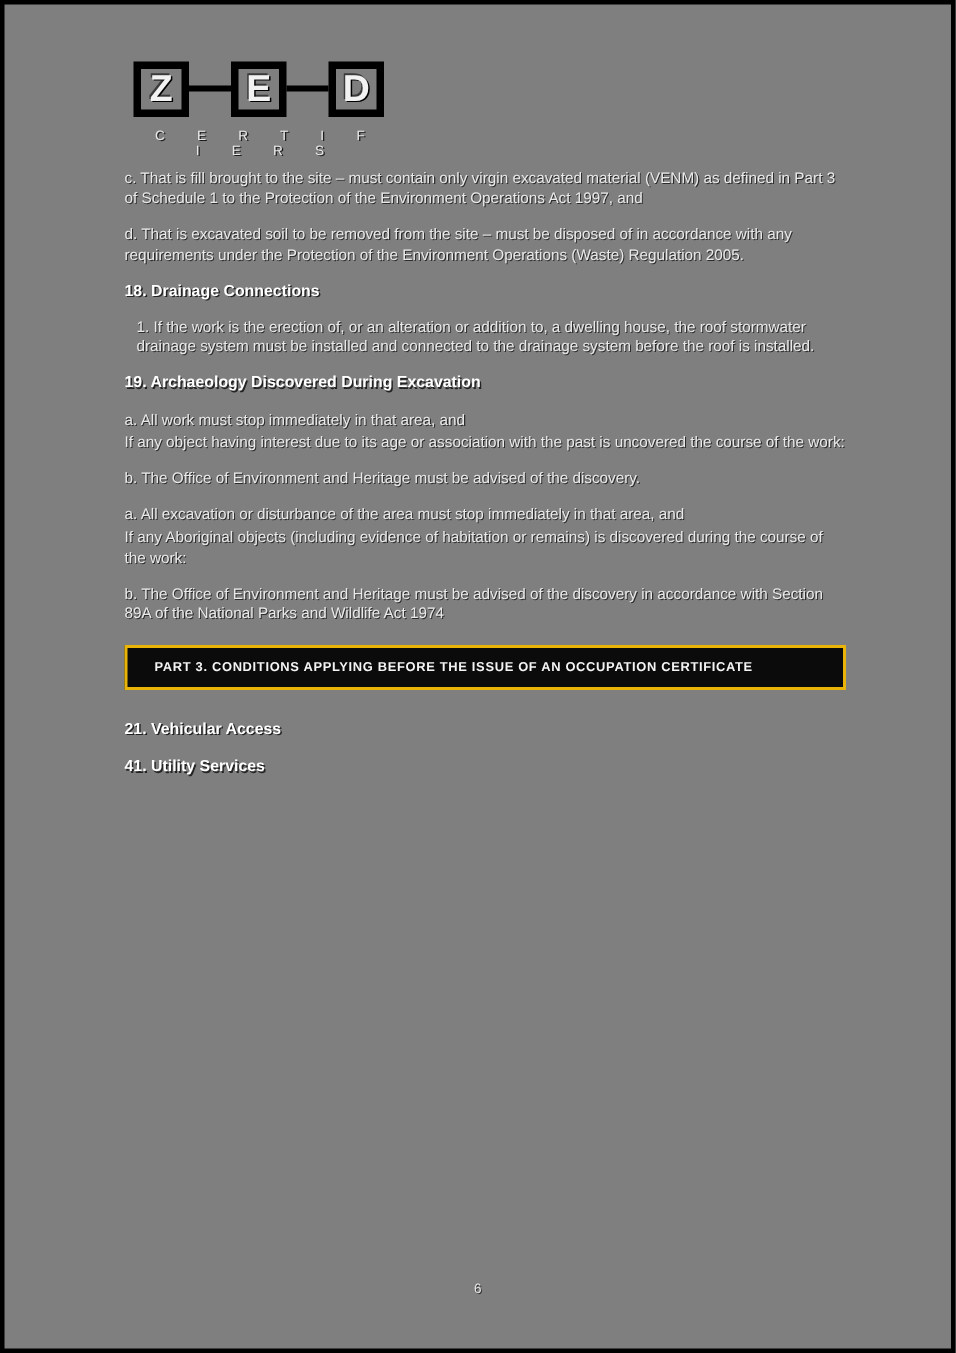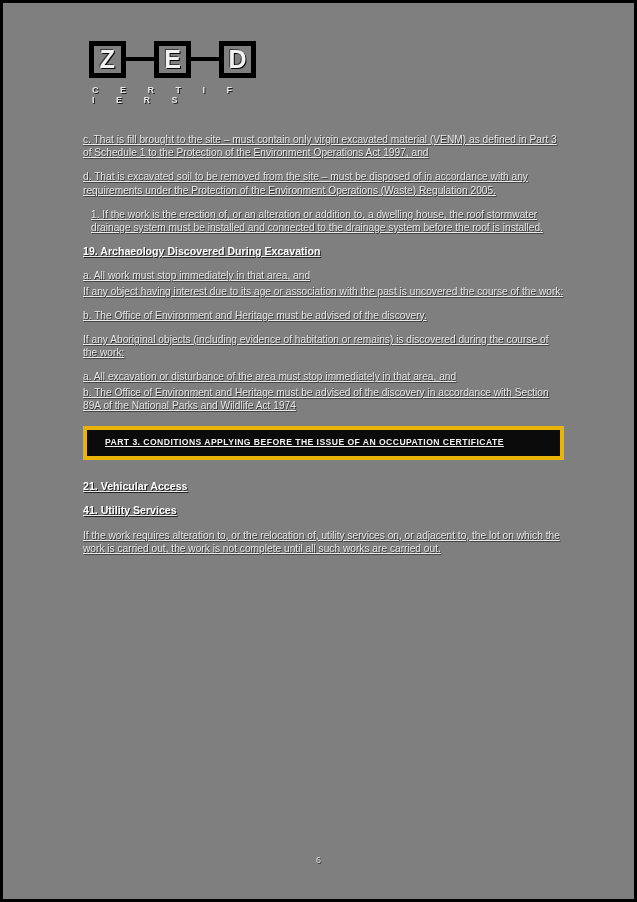--- a/index.html
+++ b/index.html
@@ -71,54 +71,54 @@
     line-height: 27px;
     text-align: center;
     text-shadow: 1px 1px 0 #000, -1px -1px 0 #3a3a3a;
   }
   .logo-sq.mid { margin-left: 28px; }
   .logo-sq.last { margin-left: 28px; }
   .logo-sub {
     margin-top: 6px;
     margin-left: 3px;
     font-size: 9px;
-    font-weight: bold;
+    font-weight: normal;
     letter-spacing: 9.5px;
     color: #e8e8e8;
     text-shadow: 1px 1px 0 #1c1c1c;
+    text-align: center;
   }
 
   
   .doc-body {
-    margin-top: 28px;
+    margin-top: 8px;
     color: #ededed;
     font-size: 10.2px;
     line-height: 13.2px;
-    text-decoration: underline;
   }
   .para {
     margin: 0 0 11px 0;
     color: #e9e9e9;
     text-shadow: 0.7px 0.7px 0 #2c2c2c;
   }
   .para.indent { padding-left: 8px; }
   .para.nogap { margin-bottom: 2px; }
   .heading {
     margin: 0 0 11px 0;
     font-weight: bold;
     font-size: 10.6px;
     color: #ffffff;
     text-shadow: 1px 1px 0 #232323;
   }
 
   
   .banner {
     margin: 14px 0 20px 0;
     background: #0b0b0b;
-    border: 4px solid #eab308;
+    border: 2px solid #eab308;
     padding: 6px 0 7px 0;
     text-align: left;
   }
   .banner-text {
     display: block;
     padding-left: 18px;
     color: #f4f4f4;
     font-size: 8.6px;
     font-weight: bold;
     letter-spacing: 0.45px;
@@ -150,34 +150,34 @@
         <div class="logo-sq first">Z</div>
         <div class="logo-sq mid">E</div>
         <div class="logo-sq last">D</div>
       </div>
       <div class="logo-sub">C E R T I F I E R S</div>
     </div>
 
     <div class="doc-body" id="doc-body">
         <p class="para">c. That is fill brought to the site – must contain only virgin excavated material (VENM) as defined in Part 3 of Schedule 1 to the Protection of the Environment Operations Act 1997, and</p>
         <p class="para">d. That is excavated soil to be removed from the site – must be disposed of in accordance with any requirements under the Protection of the Environment Operations (Waste) Regulation 2005.</p>
+        <p class="heading">18. Drainage Connections</p>
         <p class="para indent">1. If the work is the erection of, or an alteration or addition to, a dwelling house, the roof stormwater drainage system must be installed and connected to the drainage system before the roof is installed.</p>
         <p class="heading">19. Archaeology Discovered During Excavation</p>
         <p class="para nogap">a. All work must stop immediately in that area, and</p>
         <p class="para">If any object having interest due to its age or association with the past is uncovered the course of the work:</p>
         <p class="para">b. The Office of Environment and Heritage must be advised of the discovery.</p>
+        <p class="para nogap">a. All excavation or disturbance of the area must stop immediately in that area, and</p>
         <p class="para">If any Aboriginal objects (including evidence of habitation or remains) is discovered during the course of the work:</p>
-        <p class="para nogap">a. All excavation or disturbance of the area must stop immediately in that area, and</p>
         <p class="para">b. The Office of Environment and Heritage must be advised of the discovery in accordance with Section 89A of the National Parks and Wildlife Act 1974</p>
         <div class="banner">
           <span class="banner-text">PART 3. CONDITIONS APPLYING BEFORE THE ISSUE OF AN OCCUPATION CERTIFICATE</span>
         </div>
         <p class="heading">21. Vehicular Access</p>
         <p class="heading">41. Utility Services</p>
-        <p class="para">If the work requires alteration to, or the relocation of, utility services on, or adjacent to, the lot on which the work is carried out, the work is not complete until all such works are carried out.</p>
       </div>
 
   </div>
 
   <div class="footer">
     <span class="page-num">6</span>
   </div>
 </div>
 
 </body></html>

